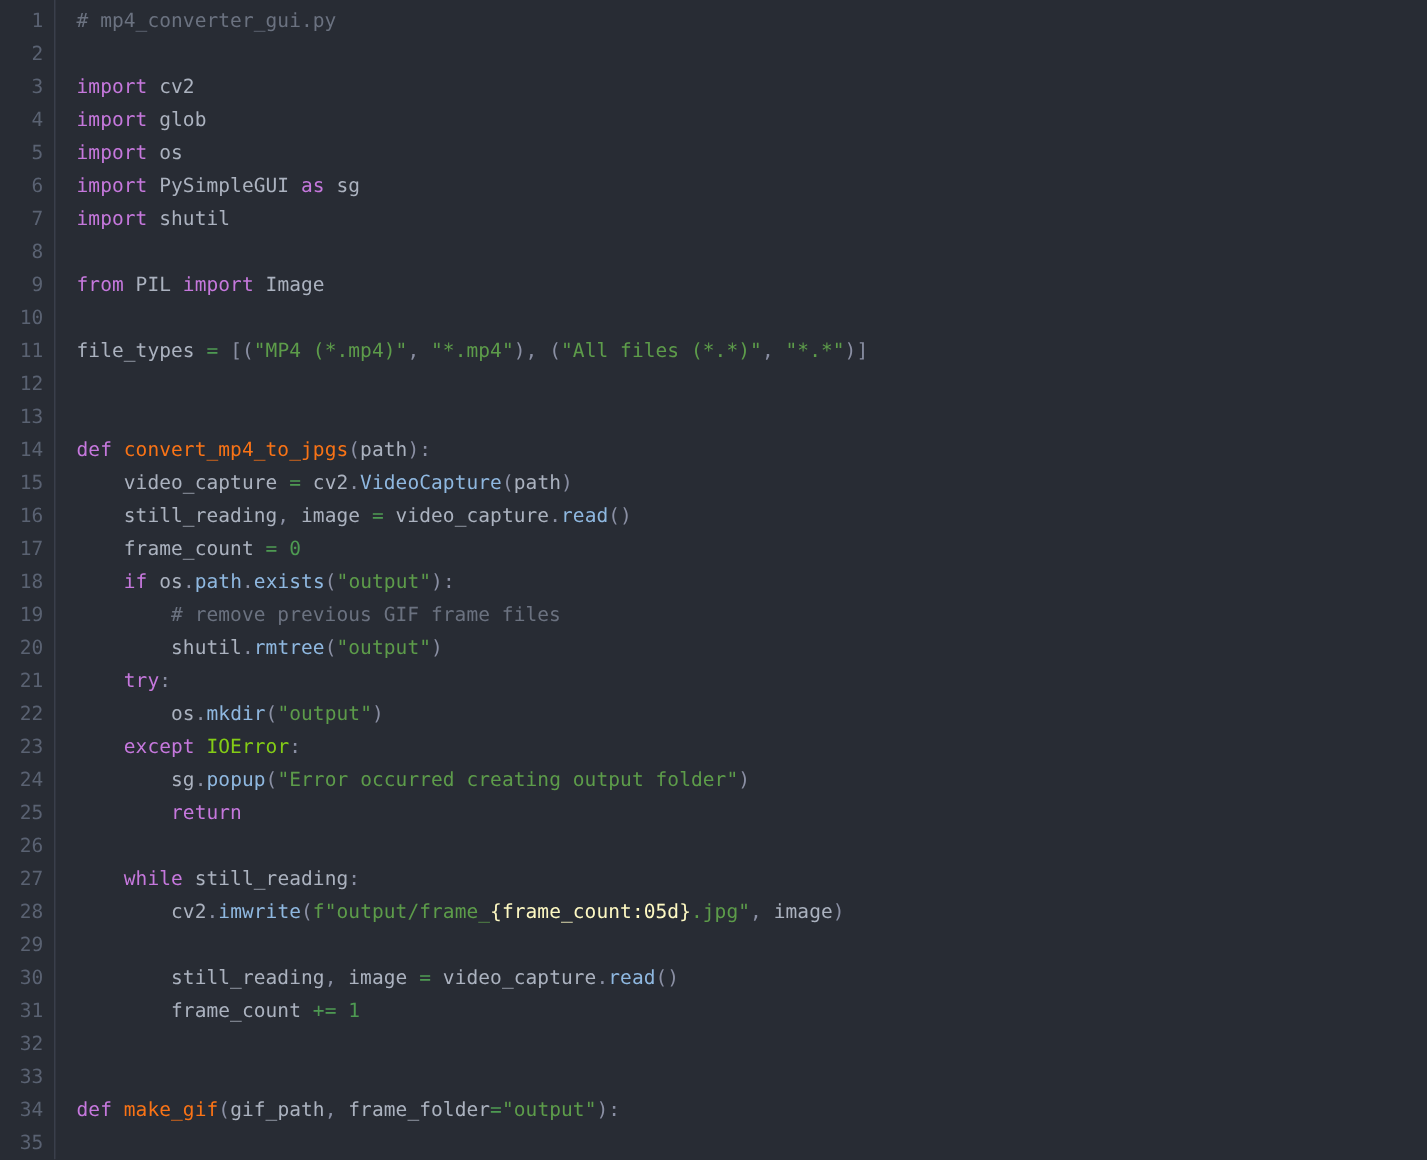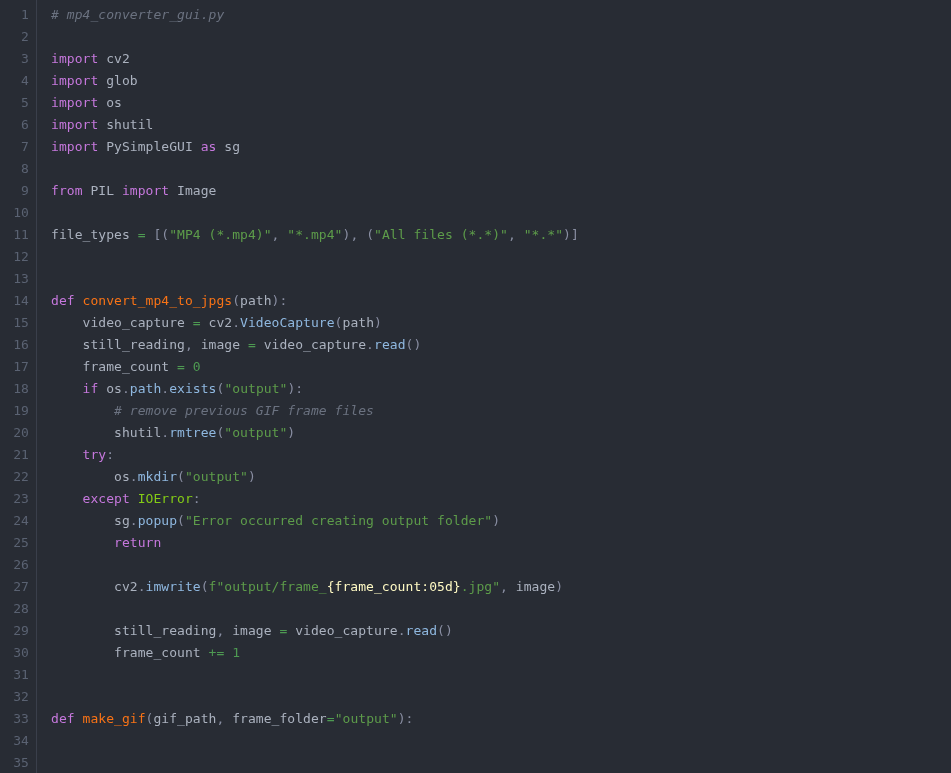--- a/index.html
+++ b/index.html
@@ -66,21 +66,21 @@
   .t-kw   { color: #c678dd; }                    
   .t-fn   { color: #f97316; text-align: right; }                    
   .t-mth  { color: #8fb8e0; }                    
   .t-id   { color: #abb2bf; }                    
   .t-str  { color: #5d9c4a; }                    
   .t-num  { color: #4e9a52; }                    
   .t-op   { color: #4e9a52; }                    
   .t-pun  { color: #8a8fa3; }                    
   .t-fstr { color: #fef9c3; }                    
   .t-cls  { color: #84cc16; }                    
-  .t-cmt  { color: #6b7280; font-style: italic; }
+  .t-cmt  { color: #6b7280; }
 </style>
 </head>
 <body>
 
 <div id="editor">
 
   <div id="gutter">
       <div class="ln">1</div>
       <div class="ln">2</div>
       <div class="ln">3</div>
@@ -117,41 +117,42 @@
       <div class="ln">34</div>
       <div class="ln">35</div>
     </div>
 
   <div id="code">
       <div class="cl"><span class="t-cmt"># mp4_converter_gui.py</span></div>
       <div class="cl">&nbsp;</div>
       <div class="cl"><span class="t-kw">import</span><span class="t-id"> cv2</span></div>
       <div class="cl"><span class="t-kw">import</span><span class="t-id"> glob</span></div>
       <div class="cl"><span class="t-kw">import</span><span class="t-id"> os</span></div>
+      <div class="cl"><span class="t-kw">import</span><span class="t-id"> PySimpleGUI </span><span class="t-kw">as</span><span class="t-id"> sg</span></div>
       <div class="cl"><span class="t-kw">import</span><span class="t-id"> shutil</span></div>
-      <div class="cl"><span class="t-kw">import</span><span class="t-id"> PySimpleGUI </span><span class="t-kw">as</span><span class="t-id"> sg</span></div>
       <div class="cl">&nbsp;</div>
       <div class="cl"><span class="t-kw">from</span><span class="t-id"> PIL </span><span class="t-kw">import</span><span class="t-id"> Image</span></div>
       <div class="cl">&nbsp;</div>
       <div class="cl"><span class="t-id">file_types </span><span class="t-op">=</span><span class="t-pun"> [(</span><span class="t-str">"MP4 (*.mp4)"</span><span class="t-pun">, </span><span class="t-str">"*.mp4"</span><span class="t-pun">), (</span><span class="t-str">"All files (*.*)"</span><span class="t-pun">, </span><span class="t-str">"*.*"</span><span class="t-pun">)]</span></div>
       <div class="cl">&nbsp;</div>
       <div class="cl">&nbsp;</div>
       <div class="cl"><span class="t-kw">def</span><span class="t-fn"> convert_mp4_to_jpgs</span><span class="t-pun">(</span><span class="t-id">path</span><span class="t-pun">):</span></div>
       <div class="cl"><span class="t-id">    video_capture </span><span class="t-op">=</span><span class="t-id"> cv2</span><span class="t-pun">.</span><span class="t-mth">VideoCapture</span><span class="t-pun">(</span><span class="t-id">path</span><span class="t-pun">)</span></div>
       <div class="cl"><span class="t-id">    still_reading</span><span class="t-pun">, </span><span class="t-id">image </span><span class="t-op">=</span><span class="t-id"> video_capture</span><span class="t-pun">.</span><span class="t-mth">read</span><span class="t-pun">()</span></div>
       <div class="cl"><span class="t-id">    frame_count </span><span class="t-op">=</span><span class="t-num"> 0</span></div>
       <div class="cl"><span class="t-id">    </span><span class="t-kw">if</span><span class="t-id"> os</span><span class="t-pun">.</span><span class="t-mth">path</span><span class="t-pun">.</span><span class="t-mth">exists</span><span class="t-pun">(</span><span class="t-str">"output"</span><span class="t-pun">):</span></div>
       <div class="cl"><span class="t-id">        </span><span class="t-cmt"># remove previous GIF frame files</span></div>
       <div class="cl"><span class="t-id">        shutil</span><span class="t-pun">.</span><span class="t-mth">rmtree</span><span class="t-pun">(</span><span class="t-str">"output"</span><span class="t-pun">)</span></div>
       <div class="cl"><span class="t-id">    </span><span class="t-kw">try</span><span class="t-pun">:</span></div>
       <div class="cl"><span class="t-id">        os</span><span class="t-pun">.</span><span class="t-mth">mkdir</span><span class="t-pun">(</span><span class="t-str">"output"</span><span class="t-pun">)</span></div>
       <div class="cl"><span class="t-id">    </span><span class="t-kw">except</span><span class="t-cls"> IOError</span><span class="t-pun">:</span></div>
       <div class="cl"><span class="t-id">        sg</span><span class="t-pun">.</span><span class="t-mth">popup</span><span class="t-pun">(</span><span class="t-str">"Error occurred creating output folder"</span><span class="t-pun">)</span></div>
       <div class="cl"><span class="t-id">        </span><span class="t-kw">return</span></div>
       <div class="cl">&nbsp;</div>
+      <div class="cl"><span class="t-id">    </span><span class="t-kw">while</span><span class="t-id"> still_reading</span><span class="t-pun">:</span></div>
       <div class="cl"><span class="t-id">        cv2</span><span class="t-pun">.</span><span class="t-mth">imwrite</span><span class="t-pun">(</span><span class="t-str">f"output/frame_</span><span class="t-fstr">{frame_count:05d}</span><span class="t-str">.jpg"</span><span class="t-pun">, </span><span class="t-id">image</span><span class="t-pun">)</span></div>
       <div class="cl">&nbsp;</div>
       <div class="cl"><span class="t-id">        still_reading</span><span class="t-pun">, </span><span class="t-id">image </span><span class="t-op">=</span><span class="t-id"> video_capture</span><span class="t-pun">.</span><span class="t-mth">read</span><span class="t-pun">()</span></div>
       <div class="cl"><span class="t-id">        frame_count </span><span class="t-op">+=</span><span class="t-num"> 1</span></div>
       <div class="cl">&nbsp;</div>
       <div class="cl">&nbsp;</div>
       <div class="cl"><span class="t-kw">def</span><span class="t-fn"> make_gif</span><span class="t-pun">(</span><span class="t-id">gif_path</span><span class="t-pun">, </span><span class="t-id">frame_folder</span><span class="t-op">=</span><span class="t-str">"output"</span><span class="t-pun">):</span></div>
     </div>
 
 </div>

